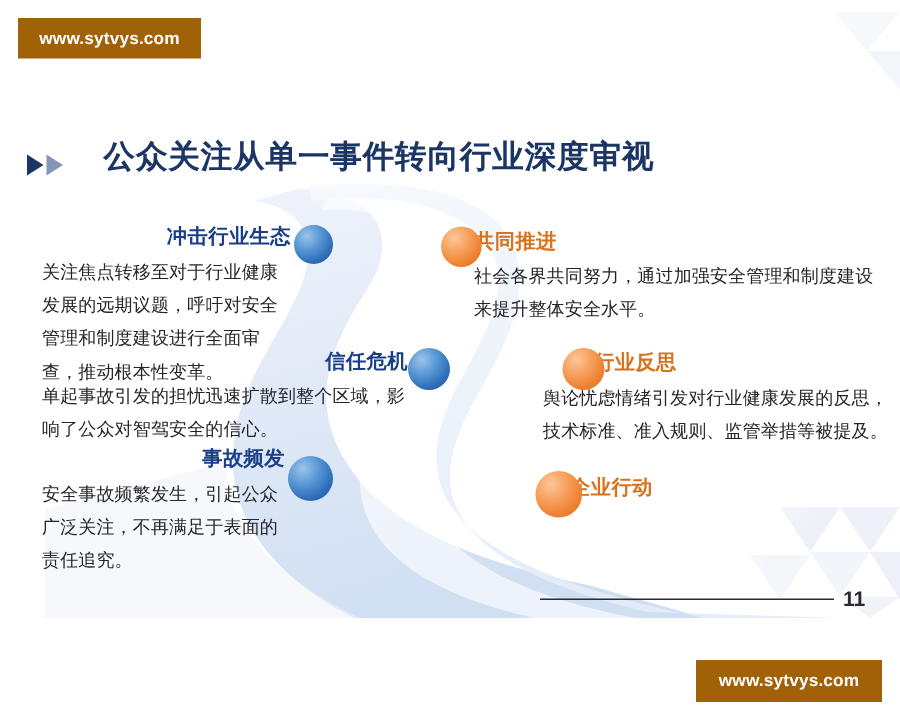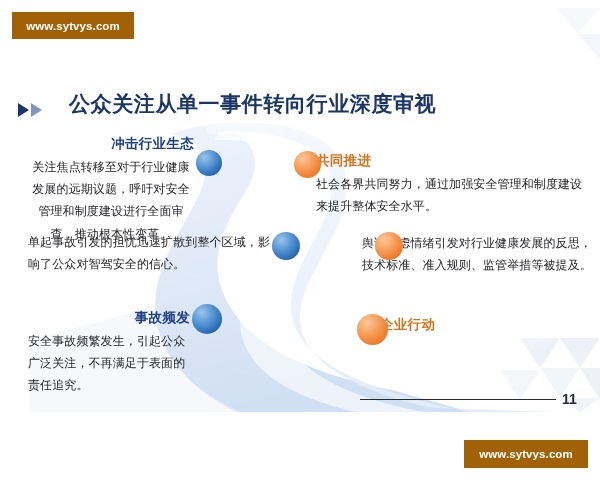--- a/index.html
+++ b/index.html
@@ -250,54 +250,60 @@
     </div>
 
     <div class="sphere sphere-abs blue" style="left:196px; top:142px; width:26px; height:26px;"></div>
     <div class="sphere sphere-abs blue" style="left:272px; top:224px; width:28px; height:28px;"></div>
     <div class="sphere sphere-abs blue" style="left:192px; top:296px; width:30px; height:30px;"></div>
 
     <div class="sphere sphere-abs orange" style="left:294px; top:143px; width:27px; height:27px;"></div>
     <div class="sphere sphere-abs orange" style="left:375px; top:224px; width:28px; height:28px;"></div>
     <div class="sphere sphere-abs orange" style="left:357px; top:306px; width:31px; height:31px;"></div>
 
-    <div class="block left" style="left:28px; top:126px; width:166px;text-align:center;">
+    <div class="block left" style="left:28px; top:140px; width:166px;">
       <div class="block-head">
         <div class="block-title">冲击行业生态</div>
       </div>
       <div class="block-body">
         <p>关注焦点转移至对于行业健康发展的远期议题，呼吁对安全管理和制度建设进行全面审查，推动根本性变革。</p>
       </div>
     </div>
 
     <div class="block left" style="left:28px; top:223px; width:244px;">
+      <div class="block-head">
+        <div class="block-title">信任危机</div>
+      </div>
       <div class="block-body">
         <p>单起事故引发的担忧迅速扩散到整个区域，影响了公众对智驾安全的信心。</p>
       </div>
     </div>
 
-    <div class="block left" style="left:28px; top:300px; width:162px;">
+    <div class="block left" style="left:28px; top:288px; width:162px;">
       <div class="block-head">
         <div class="block-title">事故频发</div>
       </div>
       <div class="block-body">
         <p>安全事故频繁发生，引起公众广泛关注，不再满足于表面的责任追究。</p>
       </div>
     </div>
 
     <div class="block right" style="left:316px; top:143px; width:272px;">
       <div class="block-head">
         <div class="block-title">共同推进</div>
       </div>
       <div class="block-body">
         <p>社会各界共同努力，通过加强安全管理和制度建设来提升整体安全水平。</p>
       </div>
     </div>
 
     <div class="block right" style="left:396px; top:224px; width:198px;">
+      <div class="block-head">
+        <div class="block-title">行业反思</div>
+      </div>
       <div class="block-body" style="margin-left:-34px; width:232px;">
         <p>舆论忧虑情绪引发对行业健康发展的反思，技术标准、准入规则、监管举措等被提及。</p>
       </div>
     </div>
 
     <div class="block right" style="left:380px; top:307px; width:214px;">
       <div class="block-head">
         <div class="block-title">企业行动</div>
       </div>
     </div>

